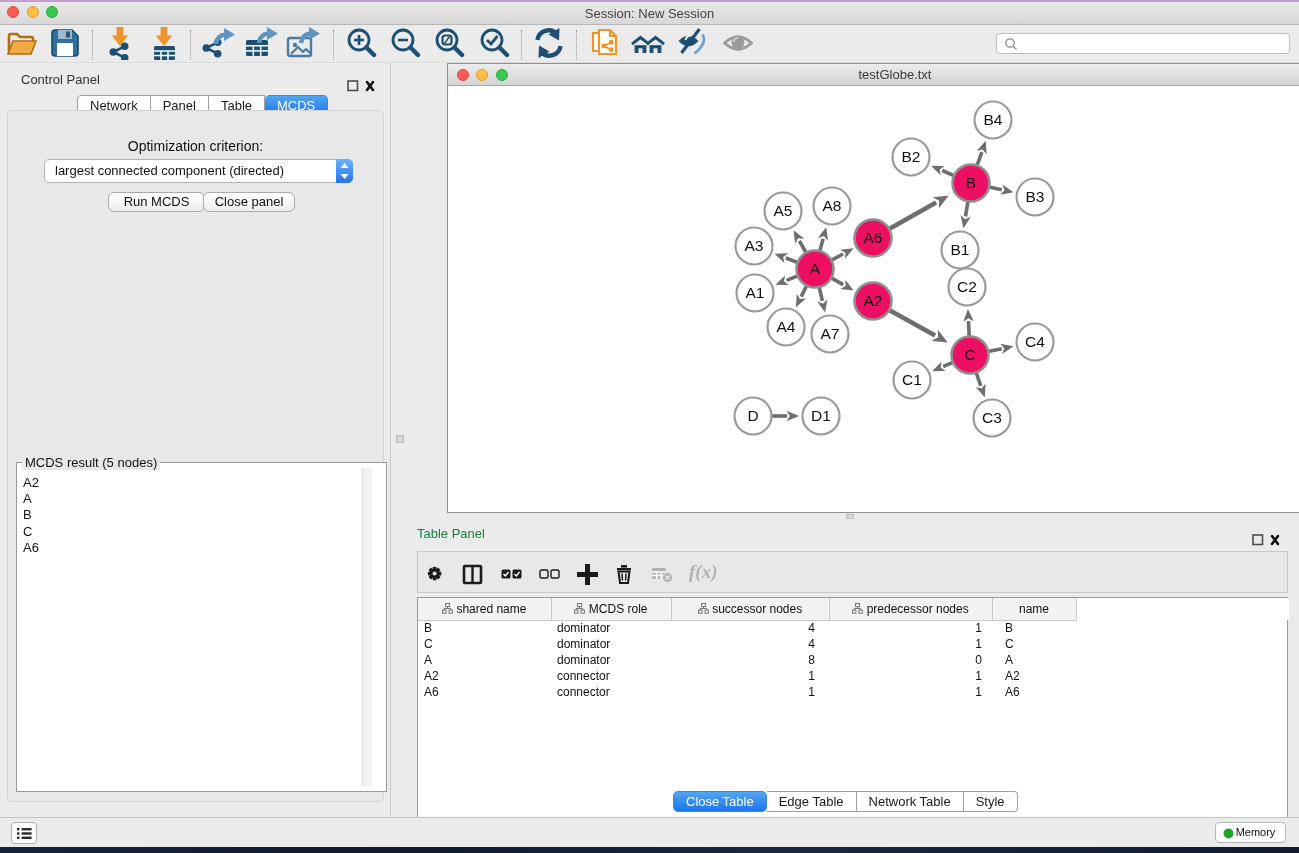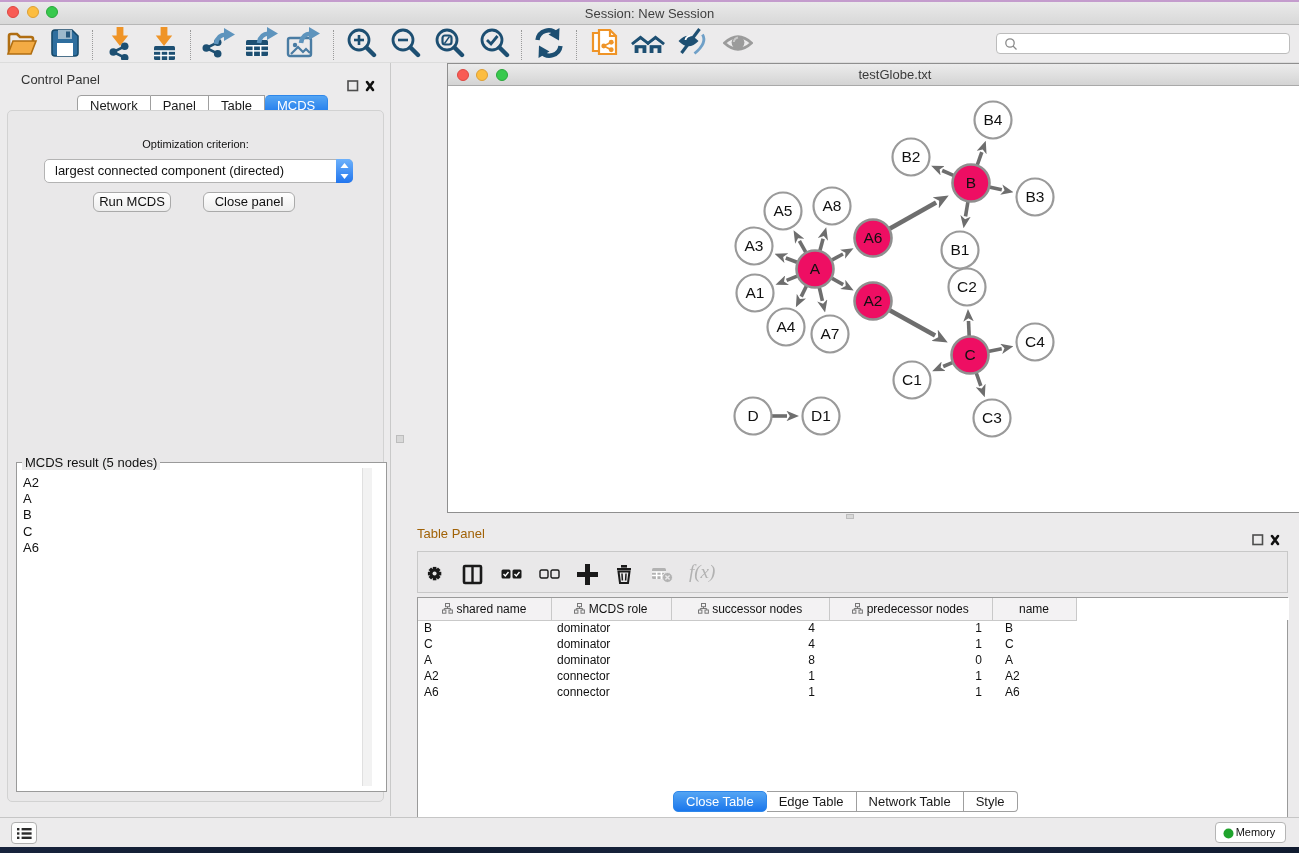--- a/index.html
+++ b/index.html
@@ -20,41 +20,41 @@
 #cpanel { left:0; top:63px; width:391px; height:753px; background:#ecebec; border-right:1px solid #c9c9c9; }
 #cp-head { left:13px; top:9px; font-size:13px; color:#333;margin-left:8px; }
 .tabrow { top:32px; height:21px; display:flex; }
 .tab { border:1px solid #9f9f9f; border-left:none; background:#fff; color:#1a1a1a;
   font-size:13px; text-align:center; line-height:19px; padding:0 12px; }
 .tab.first { border-left:1px solid #9f9f9f; border-radius:4px 0 0 4px; }
 .tab.last { border-radius:0 4px 4px 0; }
 .tab.sel { background:linear-gradient(#54a5f3,#1a76ec); color:#fff; border-color:#2e87ea; border-radius:5px; }
 #cp-inner { left:7px; top:47px; width:377px; height:692px; background:#e9e8e9;
   border:1px solid #d2d2d2; border-radius:5px; }
-#optlabel { left:0; top:27px; width:100%; text-align:center; font-size:11px; color:#111; }
+#optlabel { left:0; top:27px; width:100%; text-align:center; font-size:14px; color:#111; }
 #dropdown { left:36px; top:48px; width:309px; height:24px; background:#fff;
   border:1px solid #b3b3b3; border-radius:5px; font-size:13px; color:#111; line-height:22px; padding-left:10px; }
 #dd-step { right:-1px; top:-1px; width:17px; height:24px; border-radius:0 5px 5px 0;
   background:linear-gradient(#6db1fb,#2175ee); }
 .aquabtn { top:81px; height:20px; background:linear-gradient(#ffffff,#ededed);
   border:1px solid #aaa; border-radius:6px; font-size:13px; color:#111;
   text-align:center; line-height:18px; }
 #mcdsbox { left:8px; top:351px; width:371px; height:330px; border:1px solid #9a9a9a; background:#fff; }
 #mcdsbox .lg { position:absolute; left:5px; top:-8px; background:#e9e8e9; padding:0 3px; font-size:13px; color:#111; }
 #mcdslist { position:absolute; left:2px; top:12px; width:345px; height:312px; background:#fff;
   font-size:13px; color:#111; line-height:16.2px; padding-left:4px; }
 #mcdssb { position:absolute; right:14px; top:5px; width:10px; height:318px; background:#f2f2f2; border-left:1px solid #e0e0e0;}
 
 #netwin { left:403px; top:63px; width:896px; height:450px; background:#fff; border:1px solid #8f8f8f;margin-left:44px; }
 #net-titlebar { left:0; top:0; width:894px; height:22px;
   background:linear-gradient(#ececec,#d4d4d4); border-bottom:1px solid #a9a9a9; }
 #net-titlebar .title { width:100%; text-align:center; font-size:13px; color:#3a3a3a; line-height:22px; }
 
 #tpanel { left:404px; top:520px; width:895px; height:296px; background:#ecebec; }
-#tp-head { left:13px; top:6px; font-size:13px; color:#a16207; }
+#tp-head { left:13px; top:6px; font-size:13px; color:#15803d; }
 #tp-toolbar { left:13px; top:31px; width:871px; height:42px; background:#e9e8e9; border:1px solid #c8c8c8; }
 #tblwrap { left:13px; top:77px; width:871px; height:227px; background:#fff; border:1px solid #9a9a9a; }
 table.grid { border-collapse:collapse; font-size:12px; color:#111; }
 table.grid th { font-weight:normal; background:#f3f2f3; border-right:1px solid #c9c9c9;
   border-bottom:1px solid #c9c9c9; height:22px; font-size:12px; }
 table.grid td { height:16px; padding:0 6px; }
 .tabrow2 { top:271px; height:21px; display:flex; }
 
 #statusbar { left:0; top:817px; width:1299px; height:30px; background:#ecebec; border-top:1px solid #c6c6c6; }
 #deskstrip { left:0; top:847px; width:1299px; height:6px; background:linear-gradient(90deg,#17233c,#0f1a2d 30%,#1a2742 60%,#101b2f); }
@@ -219,21 +219,21 @@
   <div class="abs" id="cp-inner">
     <div class="abs" id="optlabel">Optimization criterion:</div>
     <div class="abs" id="dropdown">largest connected component (directed)
       <div class="abs" id="dd-step">
           <svg class="abs" style="left:3px;top:3px" width="11" height="18" viewBox="0 0 11 18">
 <path d="M5.5,1 L9.5,6 H1.5 Z" fill="#fff"></path>
 <path d="M5.5,17 L9.5,12 H1.5 Z" fill="#fff"></path>
 </svg>
         </div>
     </div>
-    <div class="abs aquabtn" style="left:85px;width:78px;">Run MCDS</div>
+    <div class="abs aquabtn" style="left:100px;width:97px;">Run MCDS</div>
     <div class="abs aquabtn" style="left:195px;width:92px;">Close panel</div>
     <div class="abs" id="mcdsbox">
       <div class="lg">MCDS result (5 nodes)</div>
       <div id="mcdslist">A2<br>A<br>B<br>C<br>A6</div>
       <div id="mcdssb"></div>
     </div>
   </div>
 </div>
 
 <div class="abs" id="netwin">
@@ -374,21 +374,21 @@
       </svg>
       <svg class="abs" style="left:234px;top:14px" width="21" height="17" viewBox="0 0 21 17">
         <rect x="0" y="2" width="14" height="11" rx="1.5" fill="#b2b2b2"></rect>
         <line x1="0" y1="5.96" x2="14" y2="5.96" stroke="#fff" stroke-width="1.5"></line>
         <line x1="0" y1="9.48" x2="14" y2="9.48" stroke="#fff" stroke-width="1.5"></line>
         <line x1="4.666666666666667" y1="5.96" x2="4.666666666666667" y2="13" stroke="#fff" stroke-width="1.5"></line>
         <line x1="9.333333333333334" y1="5.96" x2="9.333333333333334" y2="13" stroke="#fff" stroke-width="1.5"></line>
         <circle cx="15.5" cy="11.5" r="5" fill="#b2b2b2" stroke="#e9e8e9" stroke-width="1"></circle>
         <path d="M13.4,9.4 L17.6,13.6 M17.6,9.4 L13.4,13.6" stroke="#e9e8e9" stroke-width="1.4"></path>
       </svg>
-      <div class="abs" style="left:271px;top:9px;font-family:'Liberation Serif',serif;font-style:italic;font-size:19px;color:#b2b2b2;">f(x)</div>
+      <div class="abs" style="left:271px;top:9px;font-family:'Liberation Serif',serif;font-style:italic;font-size:19px;color:#b2b2b2;font-weight:bold;">f(x)</div>
     </div>
   <div class="abs" id="tblwrap">
       <table class="grid" style="width:871px;table-layout:fixed">
         <colgroup>
           <col style="width:133px">
           <col style="width:120px">
           <col style="width:158px">
           <col style="width:163px">
           <col style="width:84px">
           <col>

